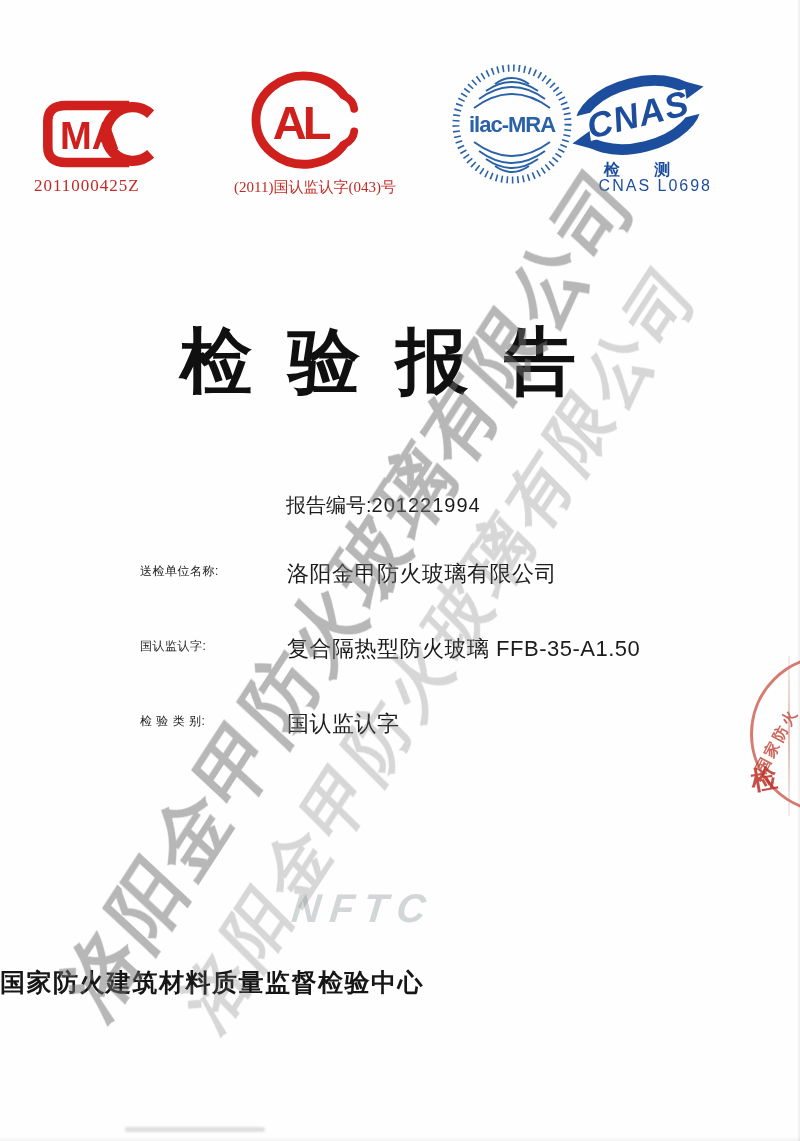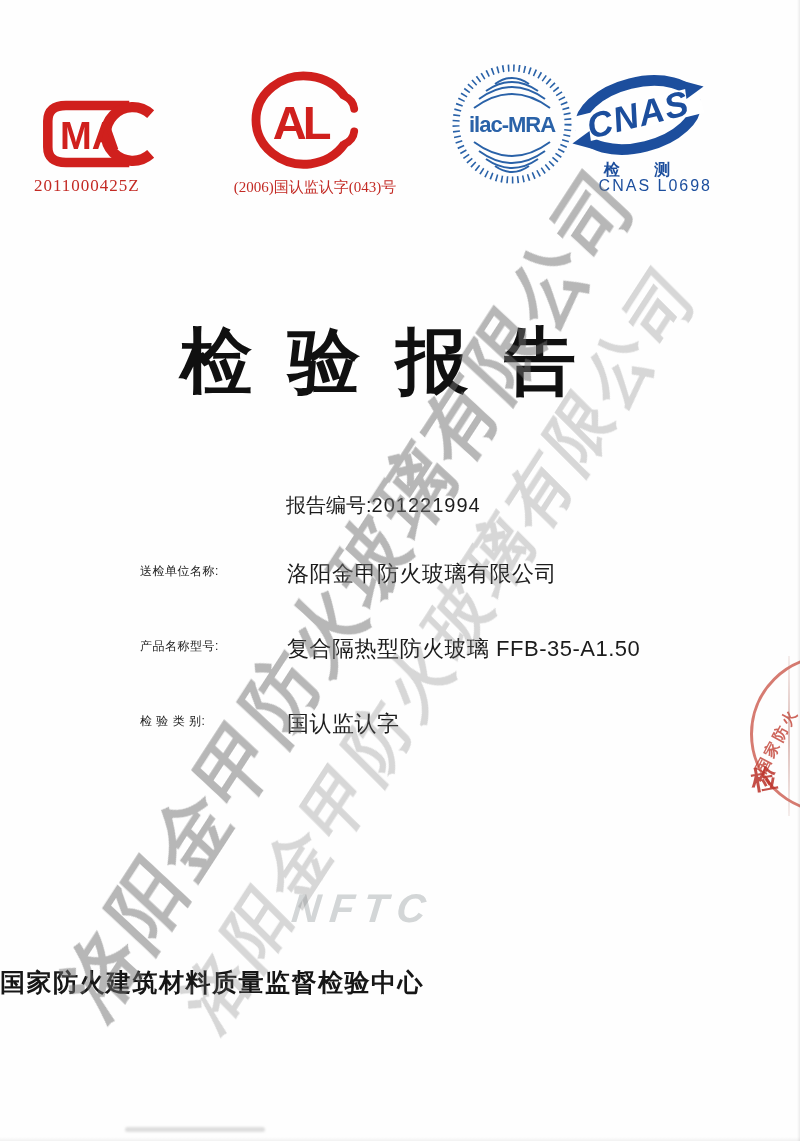--- a/index.html
+++ b/index.html
@@ -131,21 +131,21 @@
     <text x="23" y="59" font-size="44" font-weight="900" fill="#d0201d" letter-spacing="0">MA</text>
   </svg>
   <div class="cma-number">2011000425Z</div>
 
   <svg class="logo cal-svg" viewBox="0 0 114 106">
     <path d="M 95.1 75.5 A 49 45 0 1 1 95.1 26.5" fill="none" stroke="#d0201d" stroke-width="9"></path>
     <path d="M 95.1 26.5 q 9 4 10 13" fill="none" stroke="#d0201d" stroke-width="8" stroke-linecap="round"></path>
     <path d="M 95.1 75.5 q 9 -4 10 -13" fill="none" stroke="#d0201d" stroke-width="8" stroke-linecap="round"></path>
     <text x="22" y="70" font-size="48" font-weight="900" fill="#d0201d" letter-spacing="-4">AL</text>
   </svg>
-  <div class="cal-caption">(2006)国认监认字(043)号</div>
+  <div class="cal-caption">(2011)国认监认字(043)号</div>
 
   <svg class="logo ilac-svg" viewBox="0 0 124 128">
     <circle cx="62" cy="64" r="56" fill="none" stroke="#2a62a8" stroke-width="7" stroke-dasharray="1.6 3.8"></circle>
     <g fill="none" stroke="#2a62a8" stroke-width="2">
       <path d="M 24 48 Q 62 20 100 48"></path>
       <path d="M 29 39 Q 62 15 95 39"></path>
       <path d="M 36 31 Q 62 13 88 31"></path>
       <path d="M 45 24 Q 62 12 79 24"></path>
       <path d="M 24 82 Q 62 110 100 82"></path>
       <path d="M 29 91 Q 62 115 95 91"></path>
@@ -171,21 +171,21 @@
 
   <div class="report-line">
     <span class="lbl">报告编号:</span><span class="num">201221994</span>
   </div>
 
   <div class="field field-0">
     <span class="label">送检单位名称:</span>
     <span class="value">洛阳金甲防火玻璃有限公司</span>
   </div>
   <div class="field field-1">
-    <span class="label">产品名称型号:</span>
+    <span class="label">国认监认字:</span>
     <span class="value">复合隔热型防火玻璃 FFB-35-A1.50</span>
   </div>
   <div class="field field-2">
     <span class="label">检 验 类 别:</span>
     <span class="value">国认监认字</span>
   </div>
 
   <div class="nftc">NFTC</div>
 
   <div class="org-name">国家防火建筑材料质量监督检验中心</div>

